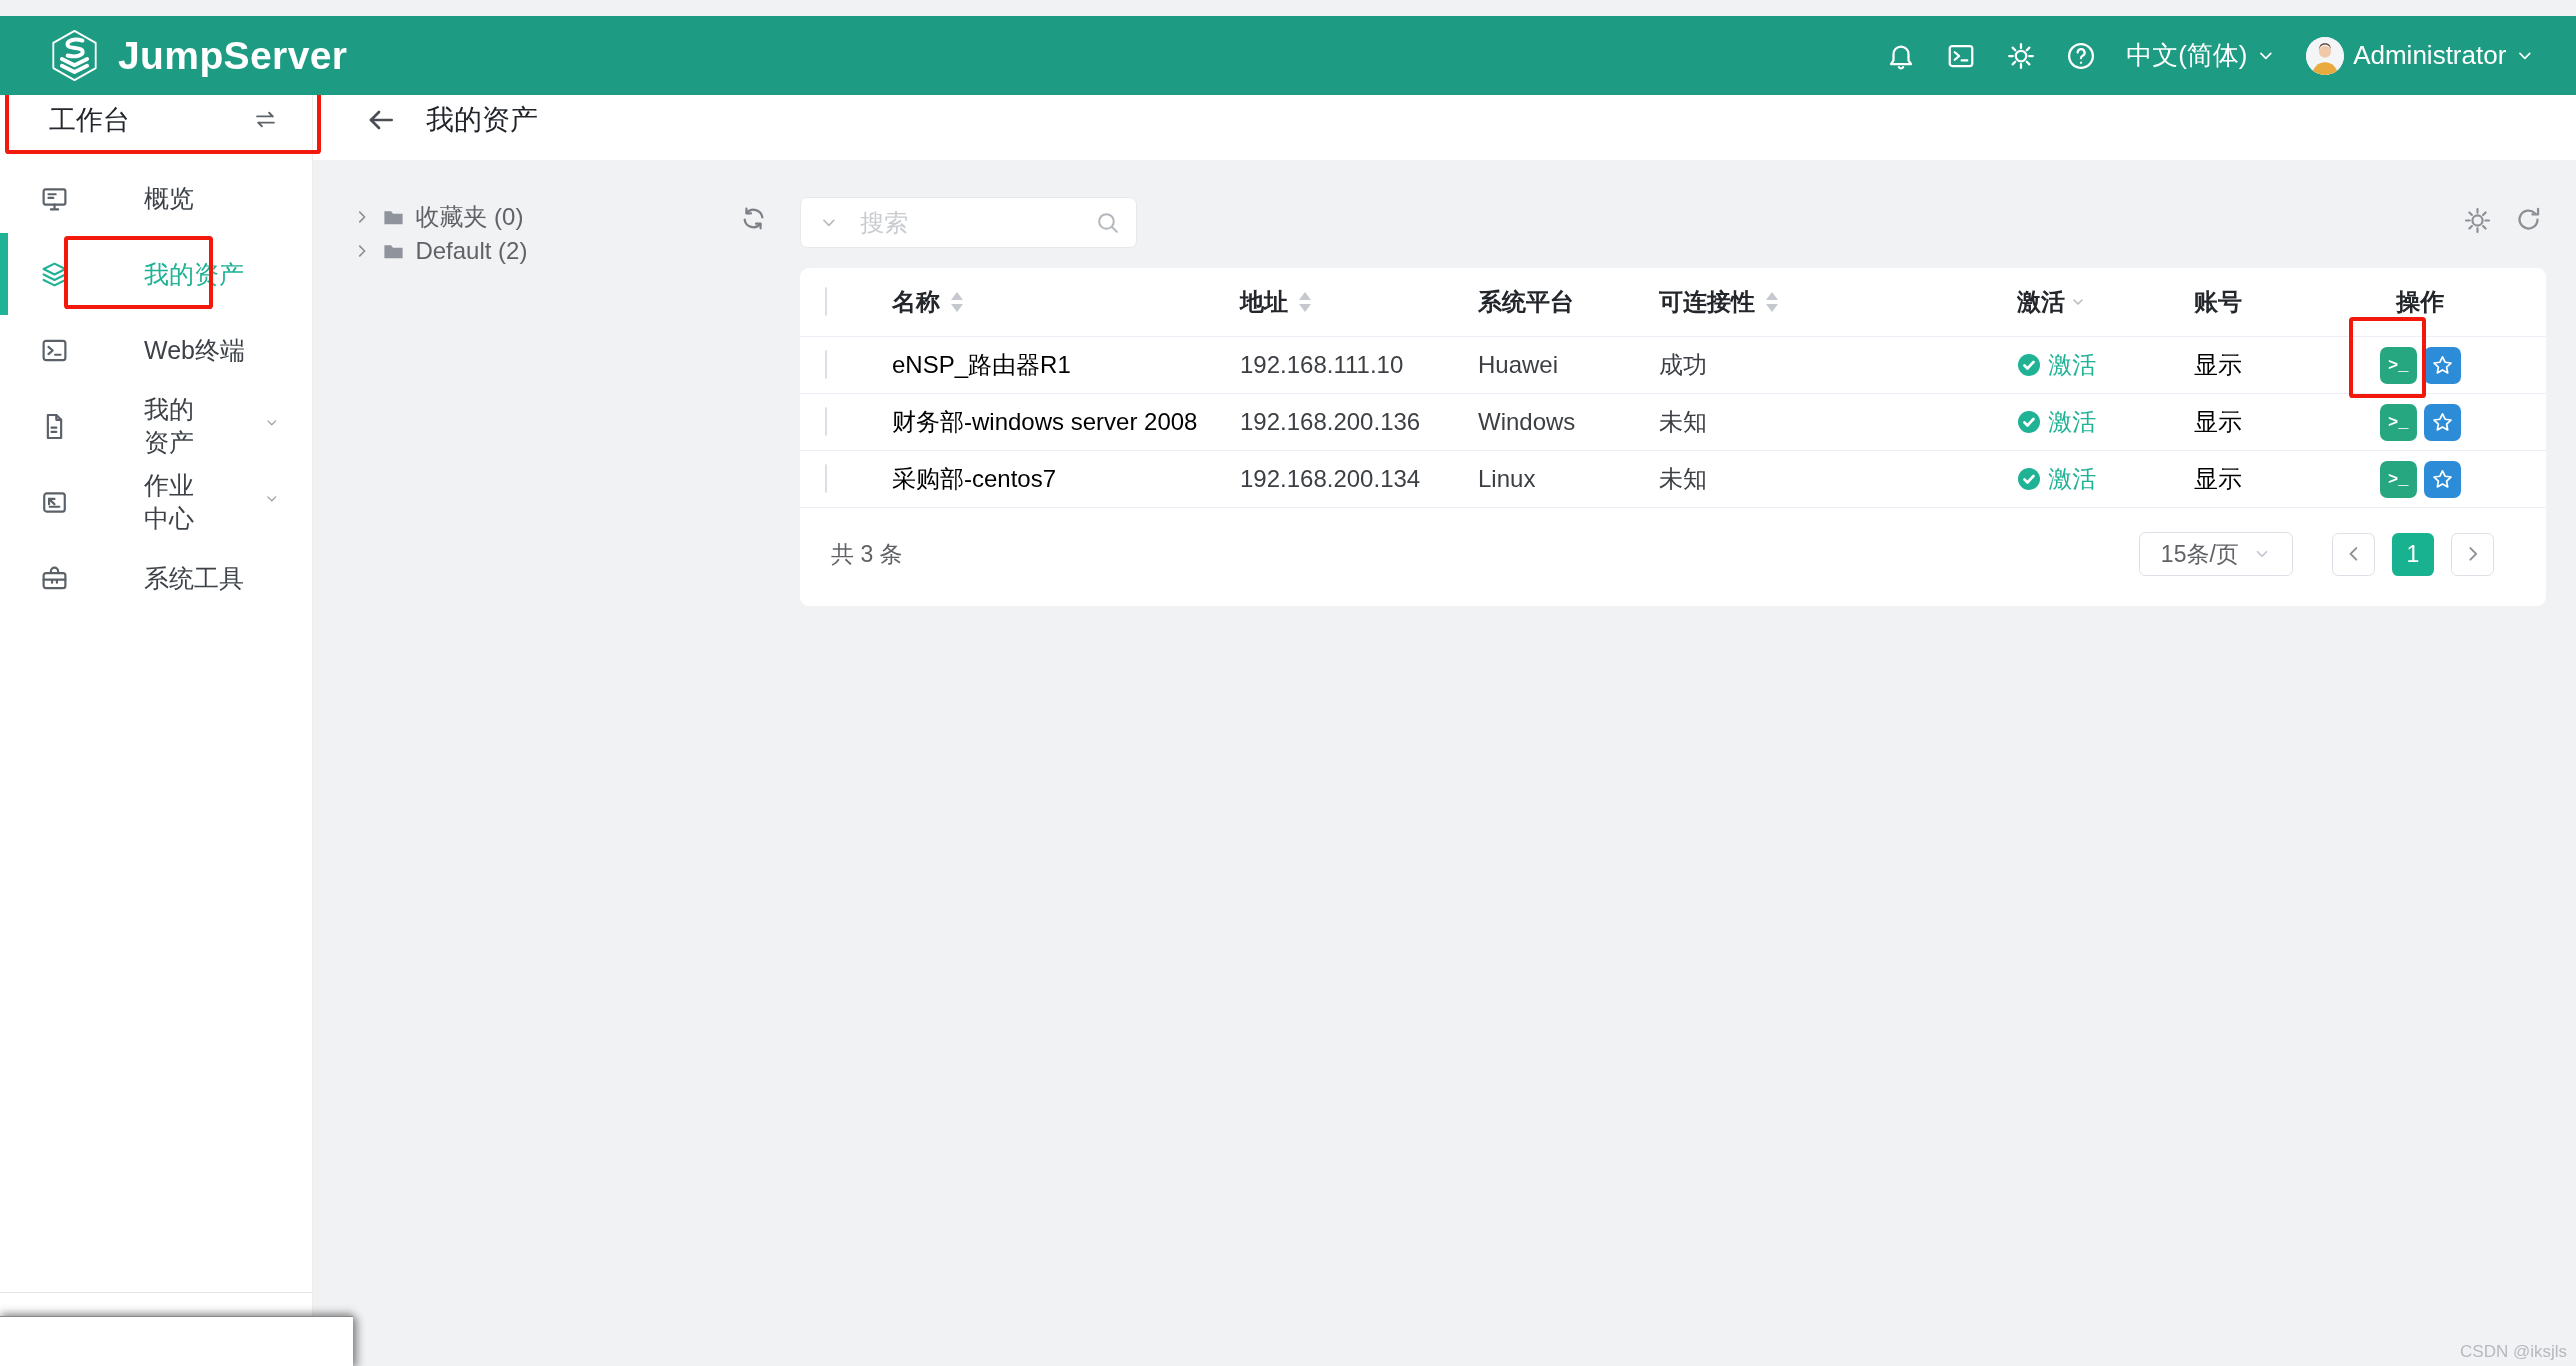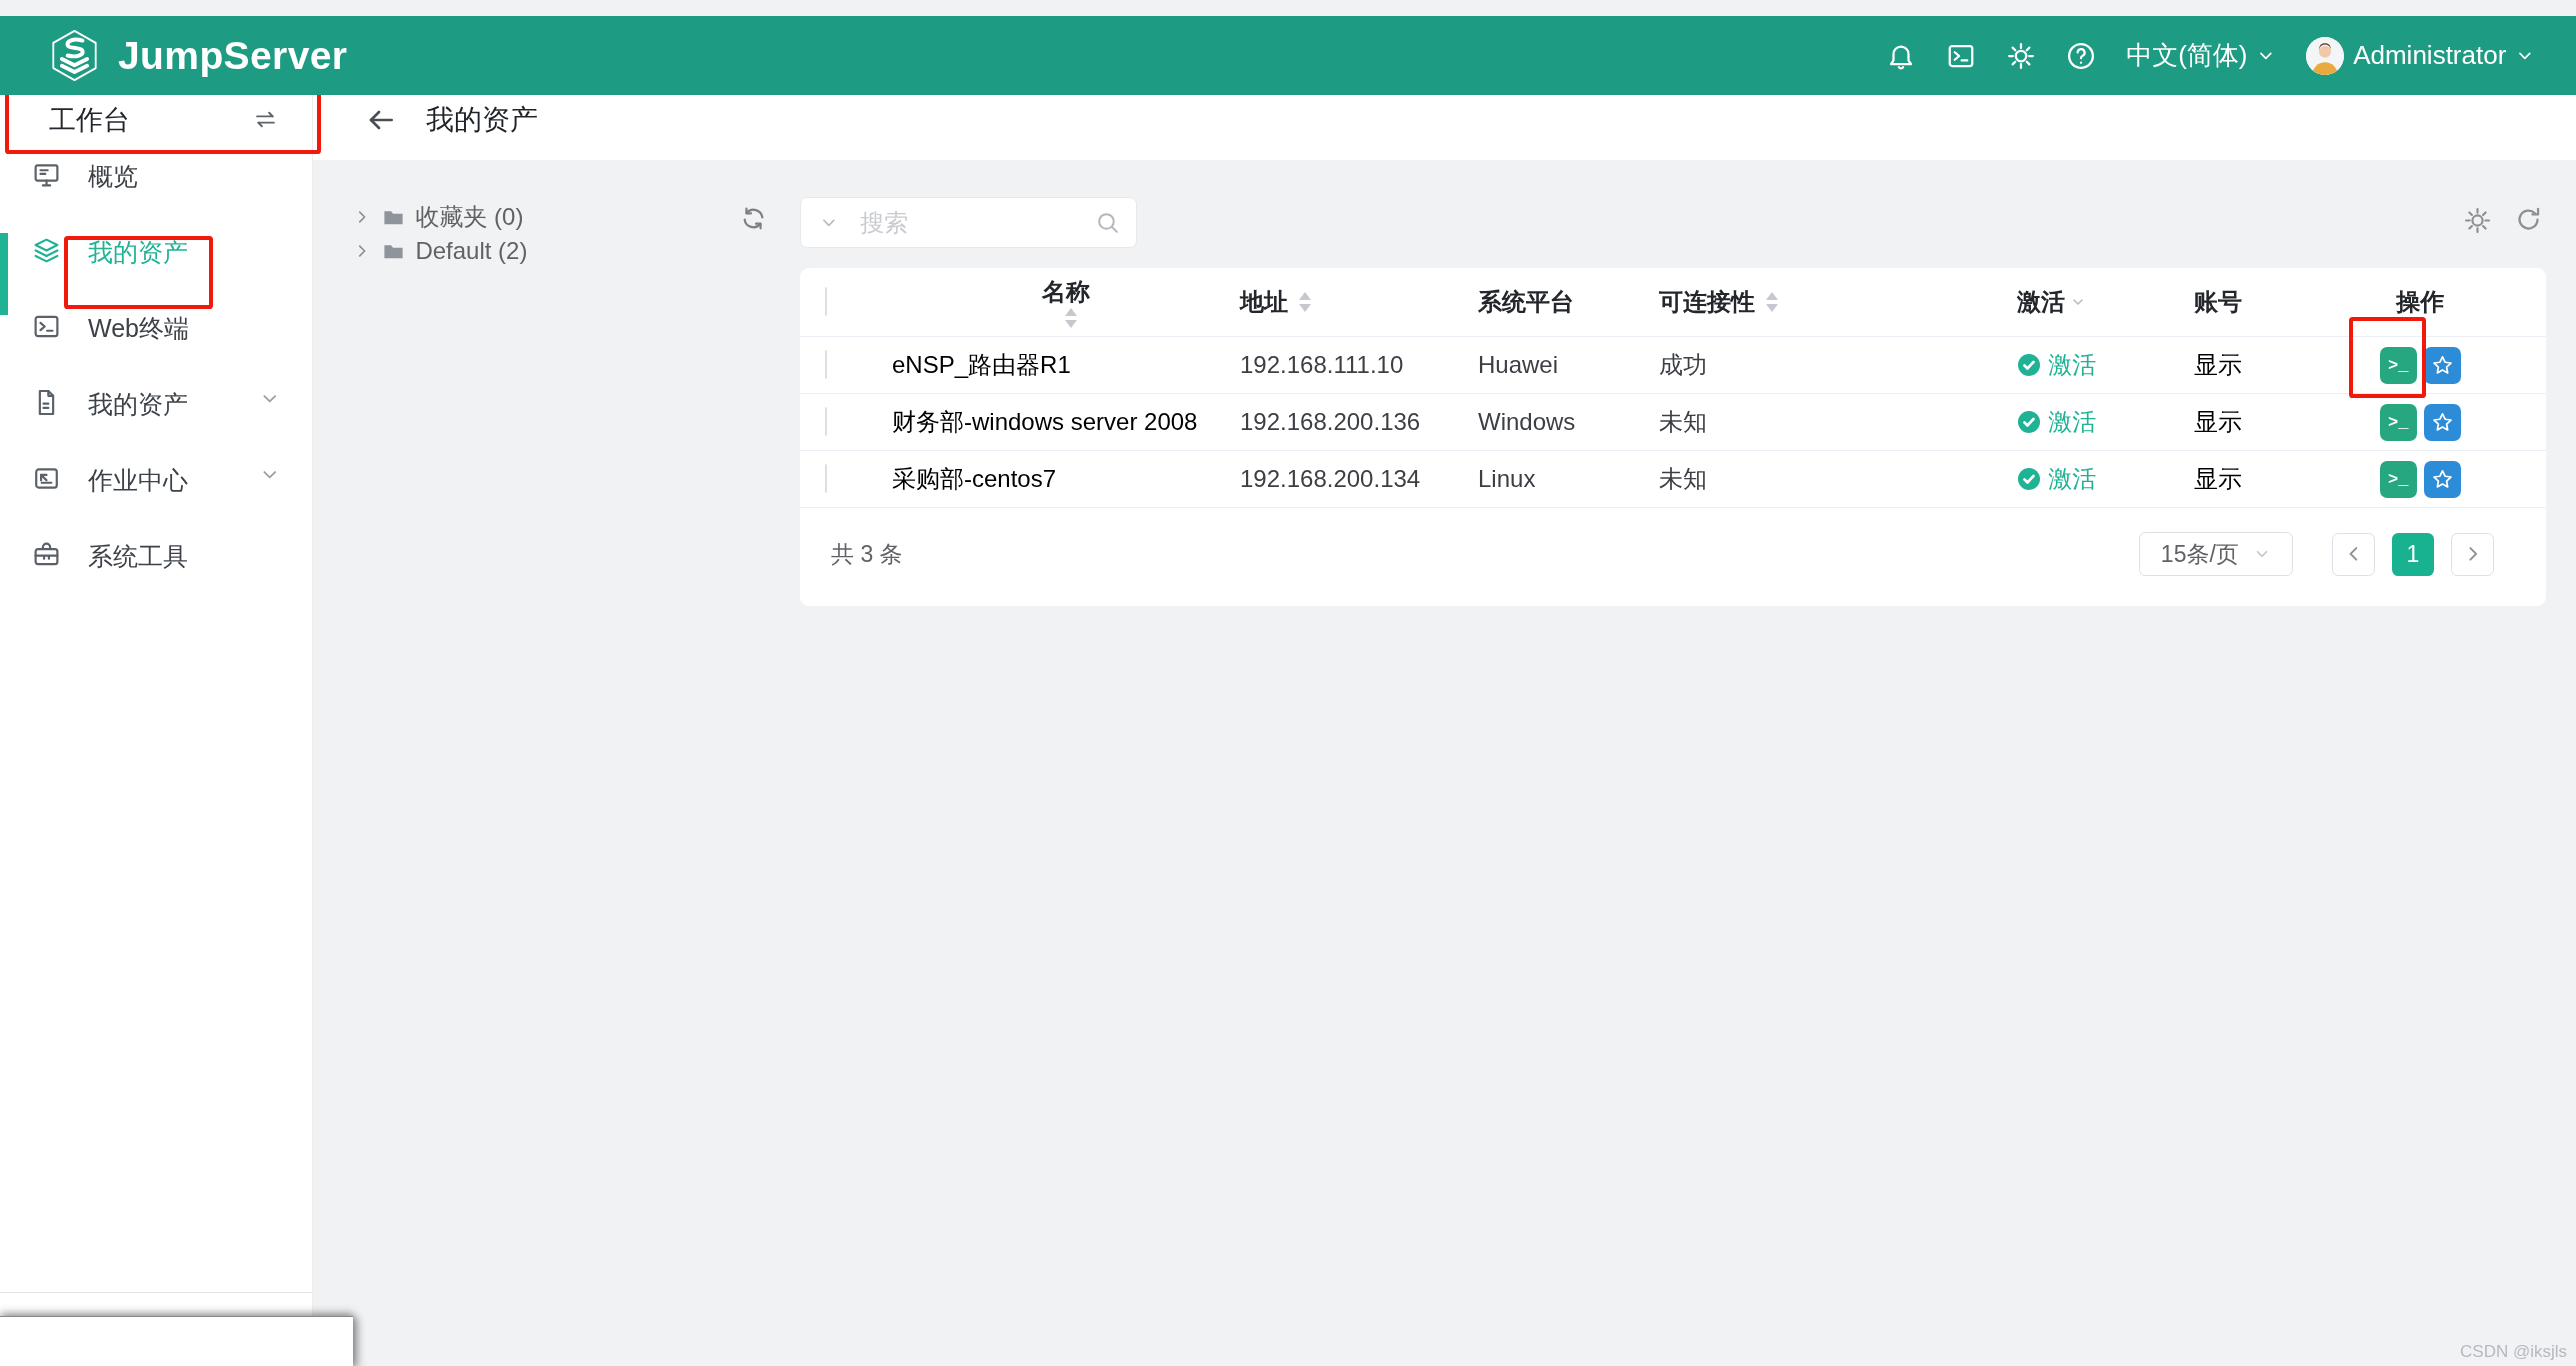--- a/index.html
+++ b/index.html
@@ -28,22 +28,22 @@
     position:absolute; left:0; top:79px; width:313px; bottom:0;
     background:#fff; border-right:0.9px solid #ededed; z-index:2;
   }
   .sidebar-head {
     position:relative; height:81px; display:flex; align-items:center;
     padding:0 34px 0 49px; font-size:27px; color:#23272d;
   }
   .swap-icon { margin-left:auto; width:25px; height:25px; color:#5d6369; cursor:pointer; }
   .menu { position:absolute; top:81px; left:0; right:0; }
   .menu-item {
-    position:relative; height:76px; display:flex; align-items:flex-start;
-    padding-left:32px; cursor:pointer; font-size:25px; color:#3c4248;
+    position:relative; height:76px; display:flex; align-items:center;
+    padding-left:40px; cursor:pointer; font-size:25px; color:#3c4248;gap:48px;
   }
   .menu-item .mi-icon { width:29px; height:29px; color:#5b6168; margin-right:27px; flex:0 0 auto; }
   .menu-item .mi-chev { width:21.5px; height:21.5px; color:#9aa0a6; margin-right:32px; margin-left:auto; }
   .menu-item.active { color:#20b295; }
   .menu-item.active .mi-icon { color:#20b295; }
   .menu-item.active::before {
     content:""; position:absolute; left:0; top:-2.7px; bottom:-2.7px; width:8px; background:#20b295;
   }
   .sidebar-bottom-line { position:absolute; left:0; right:0; top:1213px; height:0.9px; background:#e4e4e4; }
 
@@ -82,21 +82,21 @@
   .tbl-refresh { position:absolute; left:2202px; top:47px; width:27px; height:27px; color:#8c8f95; cursor:pointer; }
 
   
   .card {
     position:absolute; left:487px; top:109px; width:1746px; height:338px;
     background:#fff; border-radius:9px; display:flex; flex-direction:column;
   }
   .trow { display:flex; align-items:center; padding-left:25px; padding-right:21.5px; }
   .thead { height:69px; border-bottom:0.9px solid #ebeef5; font-weight:bold; color:#23262b; font-size:24px; }
   .tbody-row { height:57px; border-bottom:0.9px solid #ebeef5; font-size:24px; color:#3c3f44; position:relative; }
-  .c1 { width:67px; } .c2 { width:348px;flex-direction:column; } .c3 { width:238px; } .c4 { width:181px; }
+  .c1 { width:67px; } .c2 { width:348px; } .c3 { width:238px; } .c4 { width:181px; }
   .c5 { width:358px; } .c6 { width:177px; } .c7 { width:172px; }
   .c8 { flex:1; display:flex; justify-content:center; padding-right:50px; }
   .hcell { display:flex; align-items:center; }
   .sorter { display:inline-flex; flex-direction:column; gap:3.6px; margin-left:10.7px; }
   .car-up { width:0; height:0; border-left:6.3px solid transparent; border-right:6.3px solid transparent; border-bottom:8px solid #c5c8ce; }
   .car-dn { width:0; height:0; border-left:6.3px solid transparent; border-right:6.3px solid transparent; border-top:8px solid #c5c8ce; }
   .hd-chev { width:16px; height:16px; color:#b9bcc2; margin-left:5.4px; }
   .checkbox {
     width:24px; height:24px; border:1.8px solid #dcdfe6; border-radius:4.5px; background:#fff; cursor:pointer;
   }

